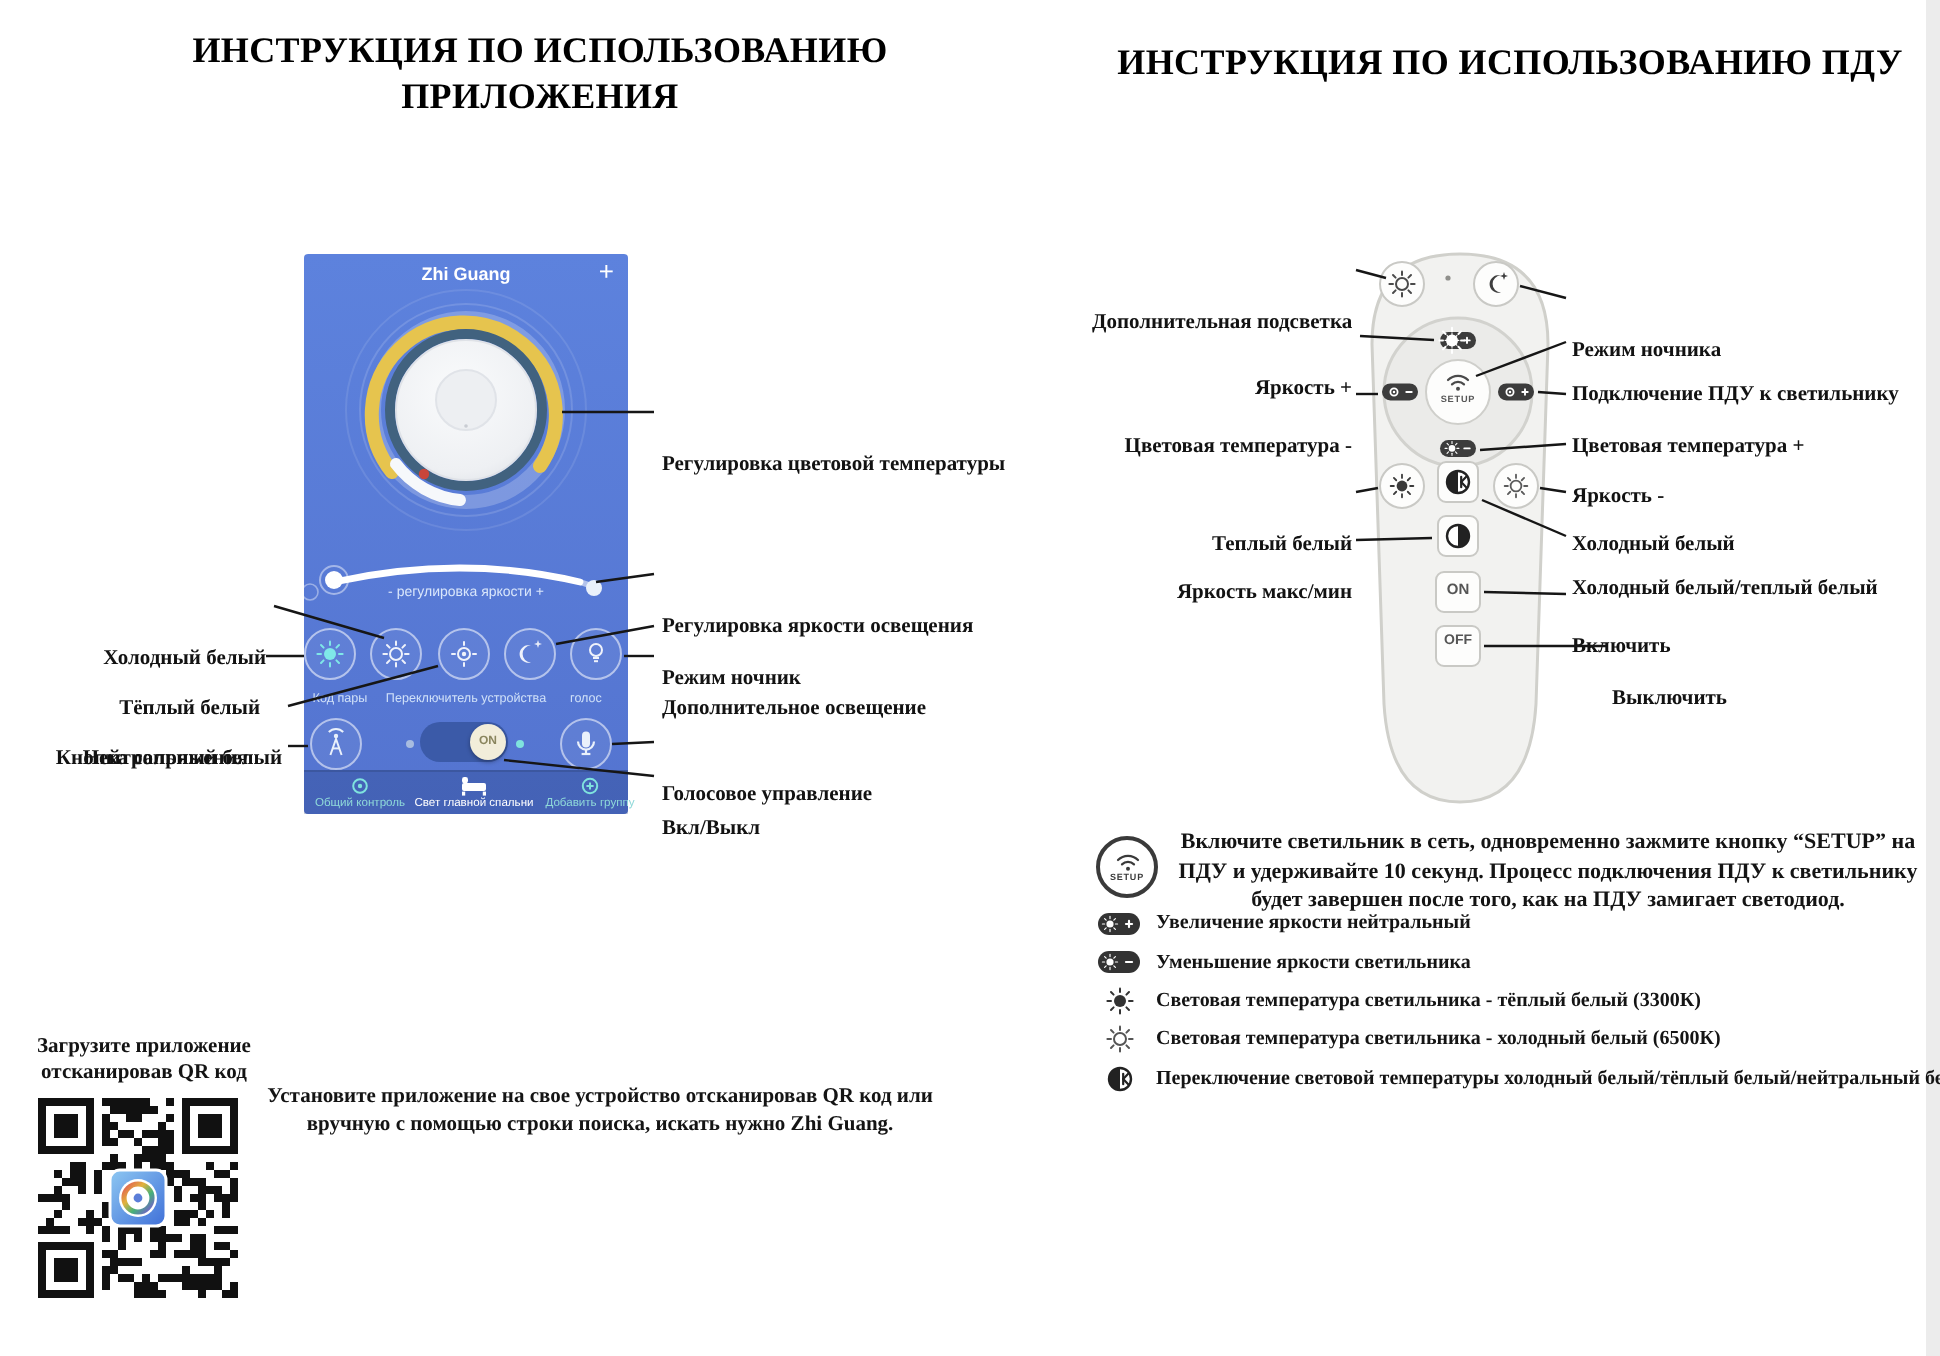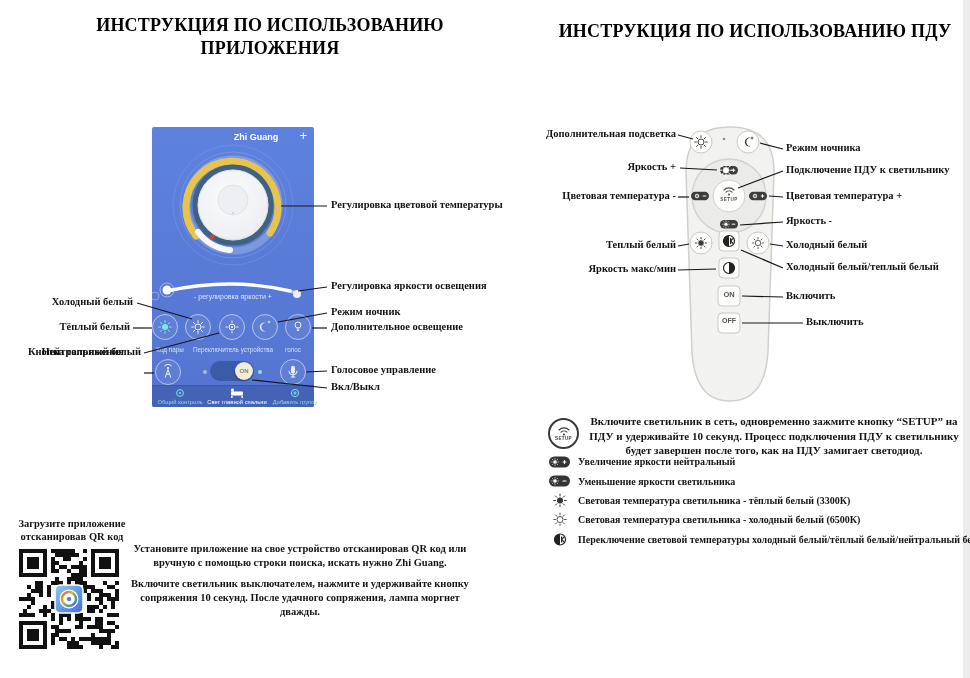--- a/index.html
+++ b/index.html
@@ -1,28 +1,28 @@
 <!DOCTYPE html>
 <html><head>
 <meta charset="utf-8">
 <style>
   html,body{margin:0;padding:0;background:#fff;}
   #page{position:relative;width:970px;height:678px;background:#ffffff;overflow:hidden;
         font-family:"Liberation Serif","DejaVu Serif",serif;color:#111;}
   .abs{position:absolute;}
   .title{font-weight:bold;font-size:18px;line-height:1.3;text-align:center;letter-spacing:.2px;color:#000000;}
-  .co{position:absolute;font-weight:bold;font-size:10.5px;white-space:nowrap;color:#121212;}
+  .co{position:absolute;font-weight:bold;font-size:10.5px;white-space:nowrap;color:#121212;margin-top:28px;}
   .co.r{text-align:right;}
   .para{position:absolute;font-weight:bold;font-size:10.5px;line-height:1.32;color:#141414;text-align:center;}
   
   #app{position:absolute;left:152px;top:127px;width:162px;height:280px;
        background:linear-gradient(#5d82dd,#5474d0);border-radius:2px;z-index:1;
        font-family:"Liberation Sans","DejaVu Sans",sans-serif;}
   #app .hdr{position:absolute;top:5px;left:0;width:100%;text-align:center;color:#fff;
-            font-size:9px;font-weight:bold;padding-left:23px;}
+            font-size:9px;font-weight:bold;}
   #app .plus{position:absolute;top:1px;right:7px;color:#fff;font-size:13px;font-weight:normal;}
   #app .slider-label{position:absolute;top:166px;left:81px;transform:translateX(-50%);
             font-size:7px;color:#d9e6fb;white-space:nowrap;}
   #app .rowlab{position:absolute;top:219px;transform:translateX(-50%);font-size:6.3px;
             color:#cfe0f8;white-space:nowrap;}
   #app .toggle{position:absolute;left:58px;top:234px;width:44px;height:20px;border-radius:10px;
             background:#3b5aa8;}
   #app .knob{position:absolute;left:83px;top:235px;width:18px;height:18px;border-radius:50%;
             background:#f2edda;box-shadow:0 1px 2px rgba(0,0,0,.35);
             font-size:6px;font-weight:bold;color:#8a855e;display:flex;align-items:center;justify-content:center;}
@@ -630,15 +630,14 @@
     </g>
     <g>
       <rect x="36" y="36" width="28" height="28" rx="5" fill="url(#appG)" stroke="#fff" stroke-width="1.5"></rect>
       <circle cx="50" cy="50" r="9.5" fill="#fff"></circle>
       <circle cx="50" cy="50" r="7" fill="none" stroke="url(#rbG)" stroke-width="2.6"></circle>
       <circle cx="50" cy="50" r="2.2" fill="#5b7ed8"></circle>
     </g>
   </svg>
 
   <div class="para" style="left:125px;top:542px;width:350px;">Установите приложение на свое устройство отсканировав QR код или вручную с помощью строки поиска, искать нужно Zhi Guang.</div>
-  <div class="para" style="left:125px;top:577px;width:350px;">Включите светильник выключателем, нажмите и удерживайте кнопку сопряжения 10 секунд. После удачного сопряжения, лампа моргнет дважды.</div>
 
 </div>
 
 </body></html>

